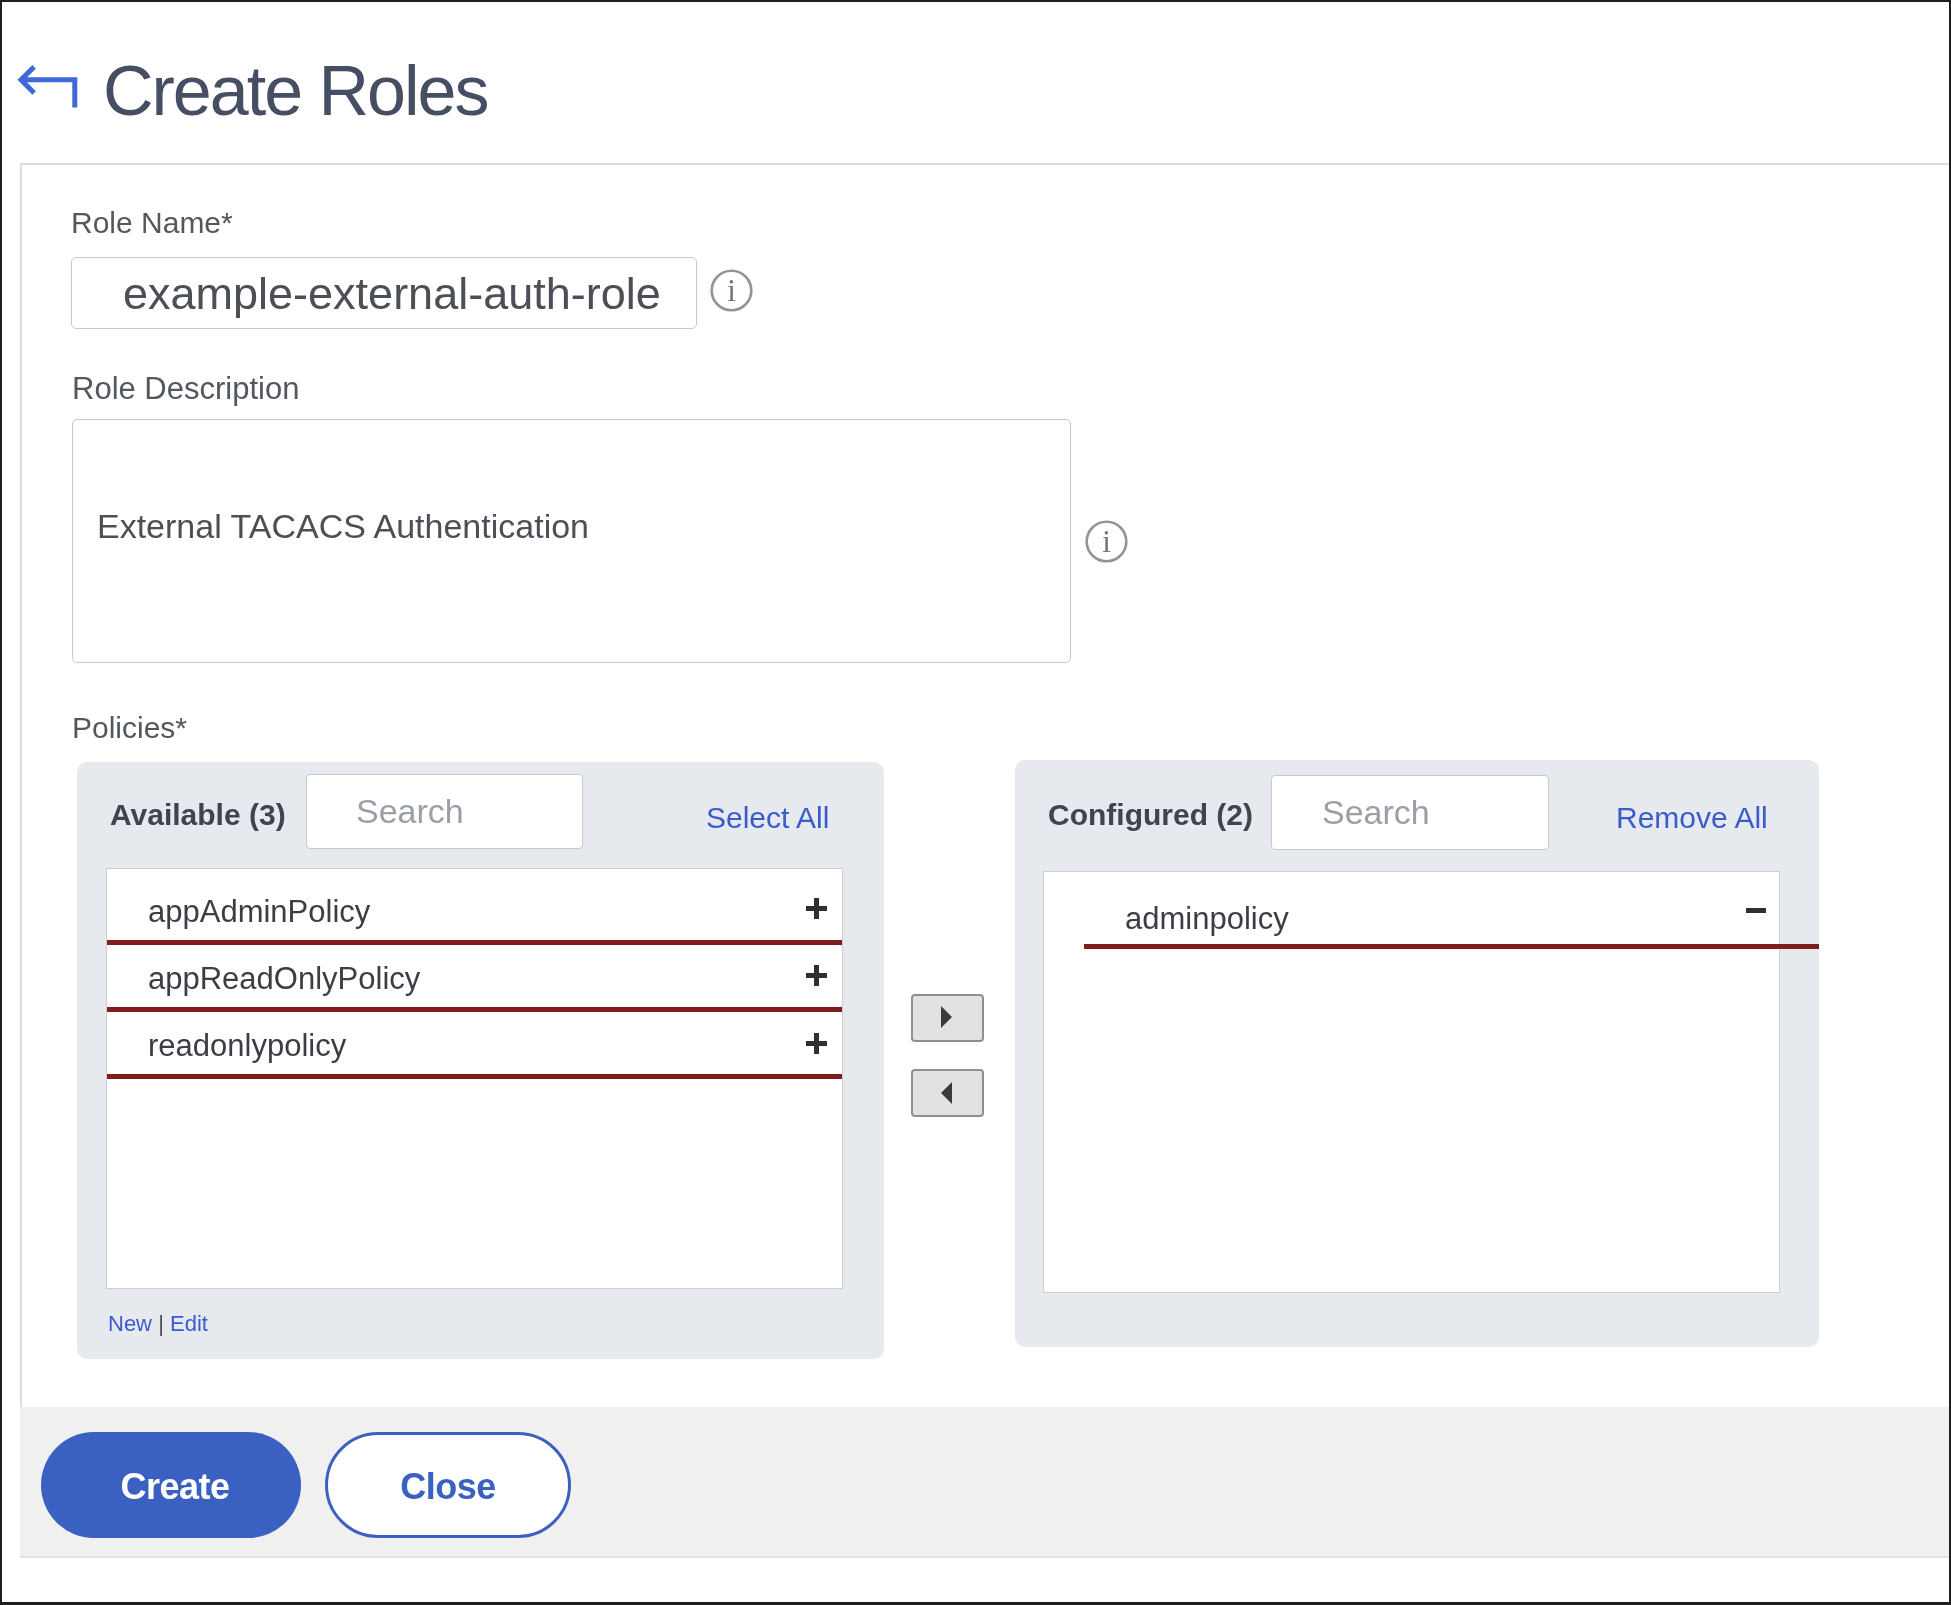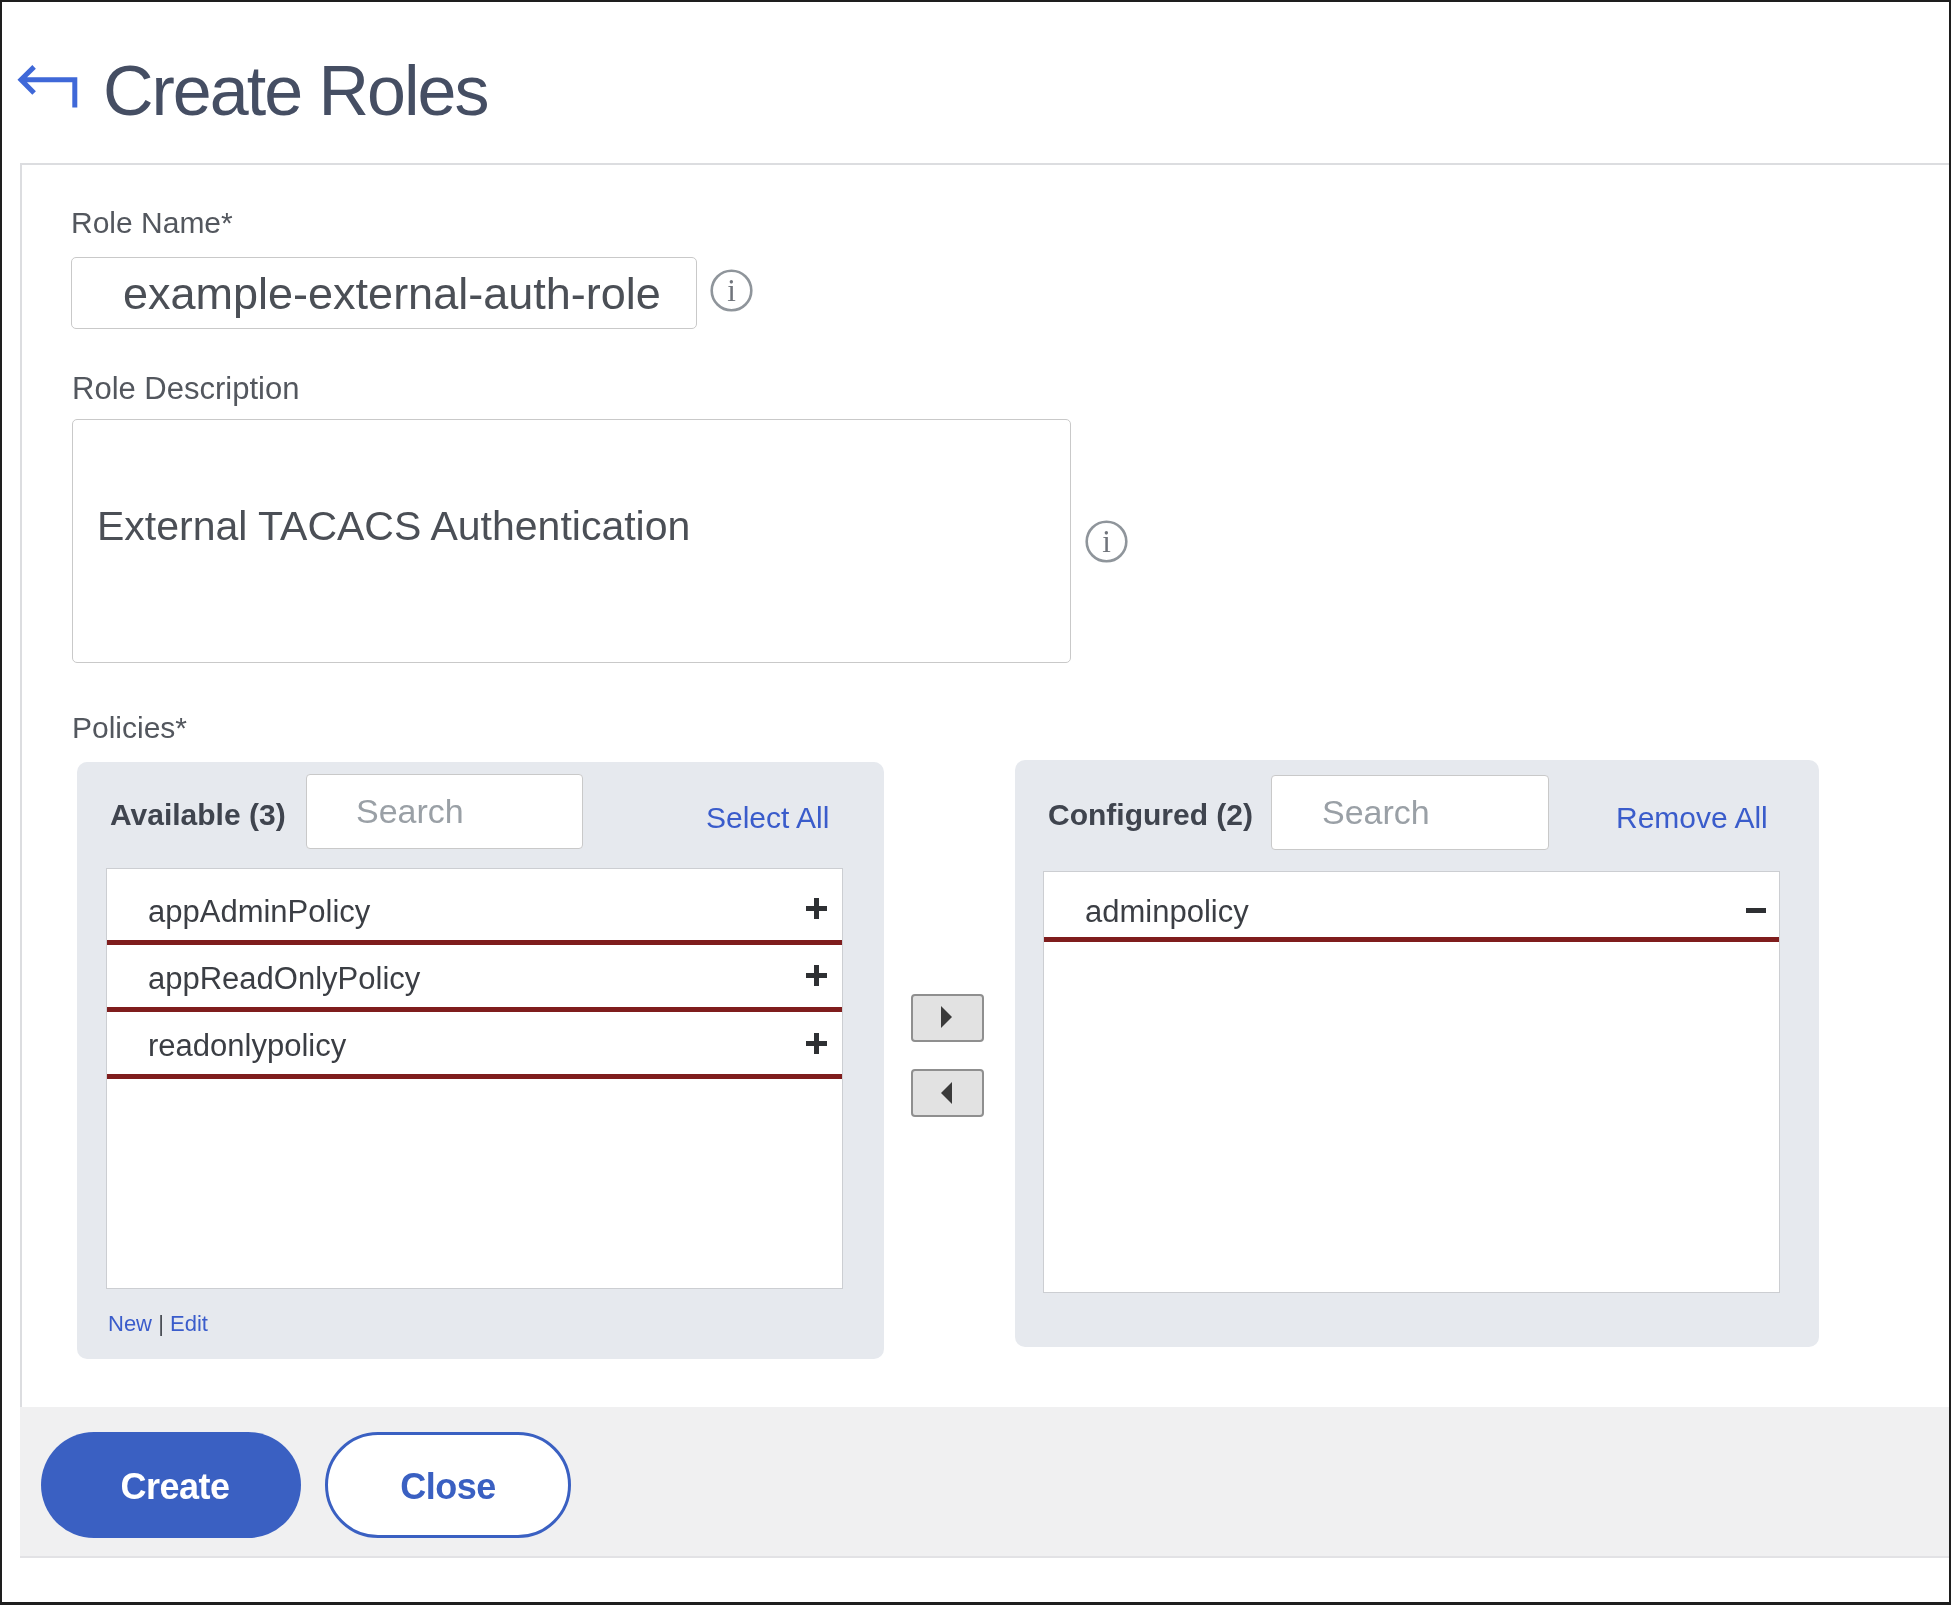--- a/index.html
+++ b/index.html
@@ -41,21 +41,21 @@
   <div class="abs" style="left:123px; top:258px; height:72px; line-height:72px;
        font-size:45px; color:#4b4f56;">example-external-auth-role</div>
 
   <svg class="abs" style="left:710px; top:269px;" width="43" height="43" viewBox="0 0 43 43">
     <circle cx="21.5" cy="21.5" r="19.8" fill="none" stroke="#8f959b" stroke-width="2.6"></circle>
     <text x="21.5" y="31.5" text-anchor="middle" font-family="Liberation Serif" font-size="31px" fill="#70747b">i</text>
   </svg>
 
   <div class="abs lbl" style="left:72px; top:374px; font-size:31px;">Role Description</div>
   <div class="inbox" style="left:72px; top:419px; width:999px; height:244px;"></div>
-  <div class="abs" style="left:97px; top:510px; font-size:41px; line-height:33px; color:#4b4f56;">External TACACS Authentication</div>
+  <div class="abs" style="left:97px; top:510px; font-size:34px; line-height:33px; color:#4b4f56;">External TACACS Authentication</div>
 
   <svg class="abs" style="left:1085px; top:520px;" width="43" height="43" viewBox="0 0 43 43">
     <circle cx="21.5" cy="21.5" r="19.8" fill="none" stroke="#8f959b" stroke-width="2.6"></circle>
     <text x="21.5" y="31.5" text-anchor="middle" font-family="Liberation Serif" font-size="31px" fill="#70747b">i</text>
   </svg>
 
   <div class="abs lbl" style="left:72px; top:713px;">Policies*</div>
 
   <div class="panel" style="left:77px; top:762px; width:807px; height:597px;"></div>
   <div class="hdr" style="left:110px; top:800px;">Available (3)</div>
@@ -101,21 +101,21 @@
     <path d="M 12,0 L 1,11 L 12,22 Z" fill="#3a3a3a"></path>
   </svg>
 
   <div class="panel" style="left:1015px; top:760px; width:804px; height:587px;"></div>
   <div class="hdr" style="left:1048px; top:800px;">Configured (2)</div>
   <div class="inbox" style="left:1271px; top:775px; width:278px; height:75px; border-radius:4px;"></div>
   <div class="srch" style="left:1322px; top:775px; height:75px; line-height:75px;">Search</div>
   <div class="abs link" style="left:1616px; top:803px; font-size:30px; line-height:30px;">Remove All</div>
 
   <div class="listbox" style="left:1043px; top:871px; width:737px; height:422px;">
-    <div class="row" style="top:3px; height:67px; line-height:67px;">
+    <div class="row" style="top:10px; height:67px; line-height:67px;margin-left:40px;">
       <span class="rowtx" style="top:3px;">adminpolicy</span>
     </div>
   </div>
   <div class="abs" style="left:1746px; top:908px; width:20px; height:5px; background:#2e3033;"></div>
 
   <div class="abs" style="left:20px; top:1407px; width:1929px; height:151px; background:#f0f0f1;
        border-bottom:2px solid #e2e2e5;"></div>
   <div class="abs" style="left:41px; top:1432px; width:260px; height:106px; border-radius:53px;
        background:#3a60c2; color:#fff; font-size:36px; font-weight:bold; letter-spacing:-0.5px;
        display:flex; align-items:center; justify-content:center; padding-left:8px; padding-top:4px;">Create</div>

